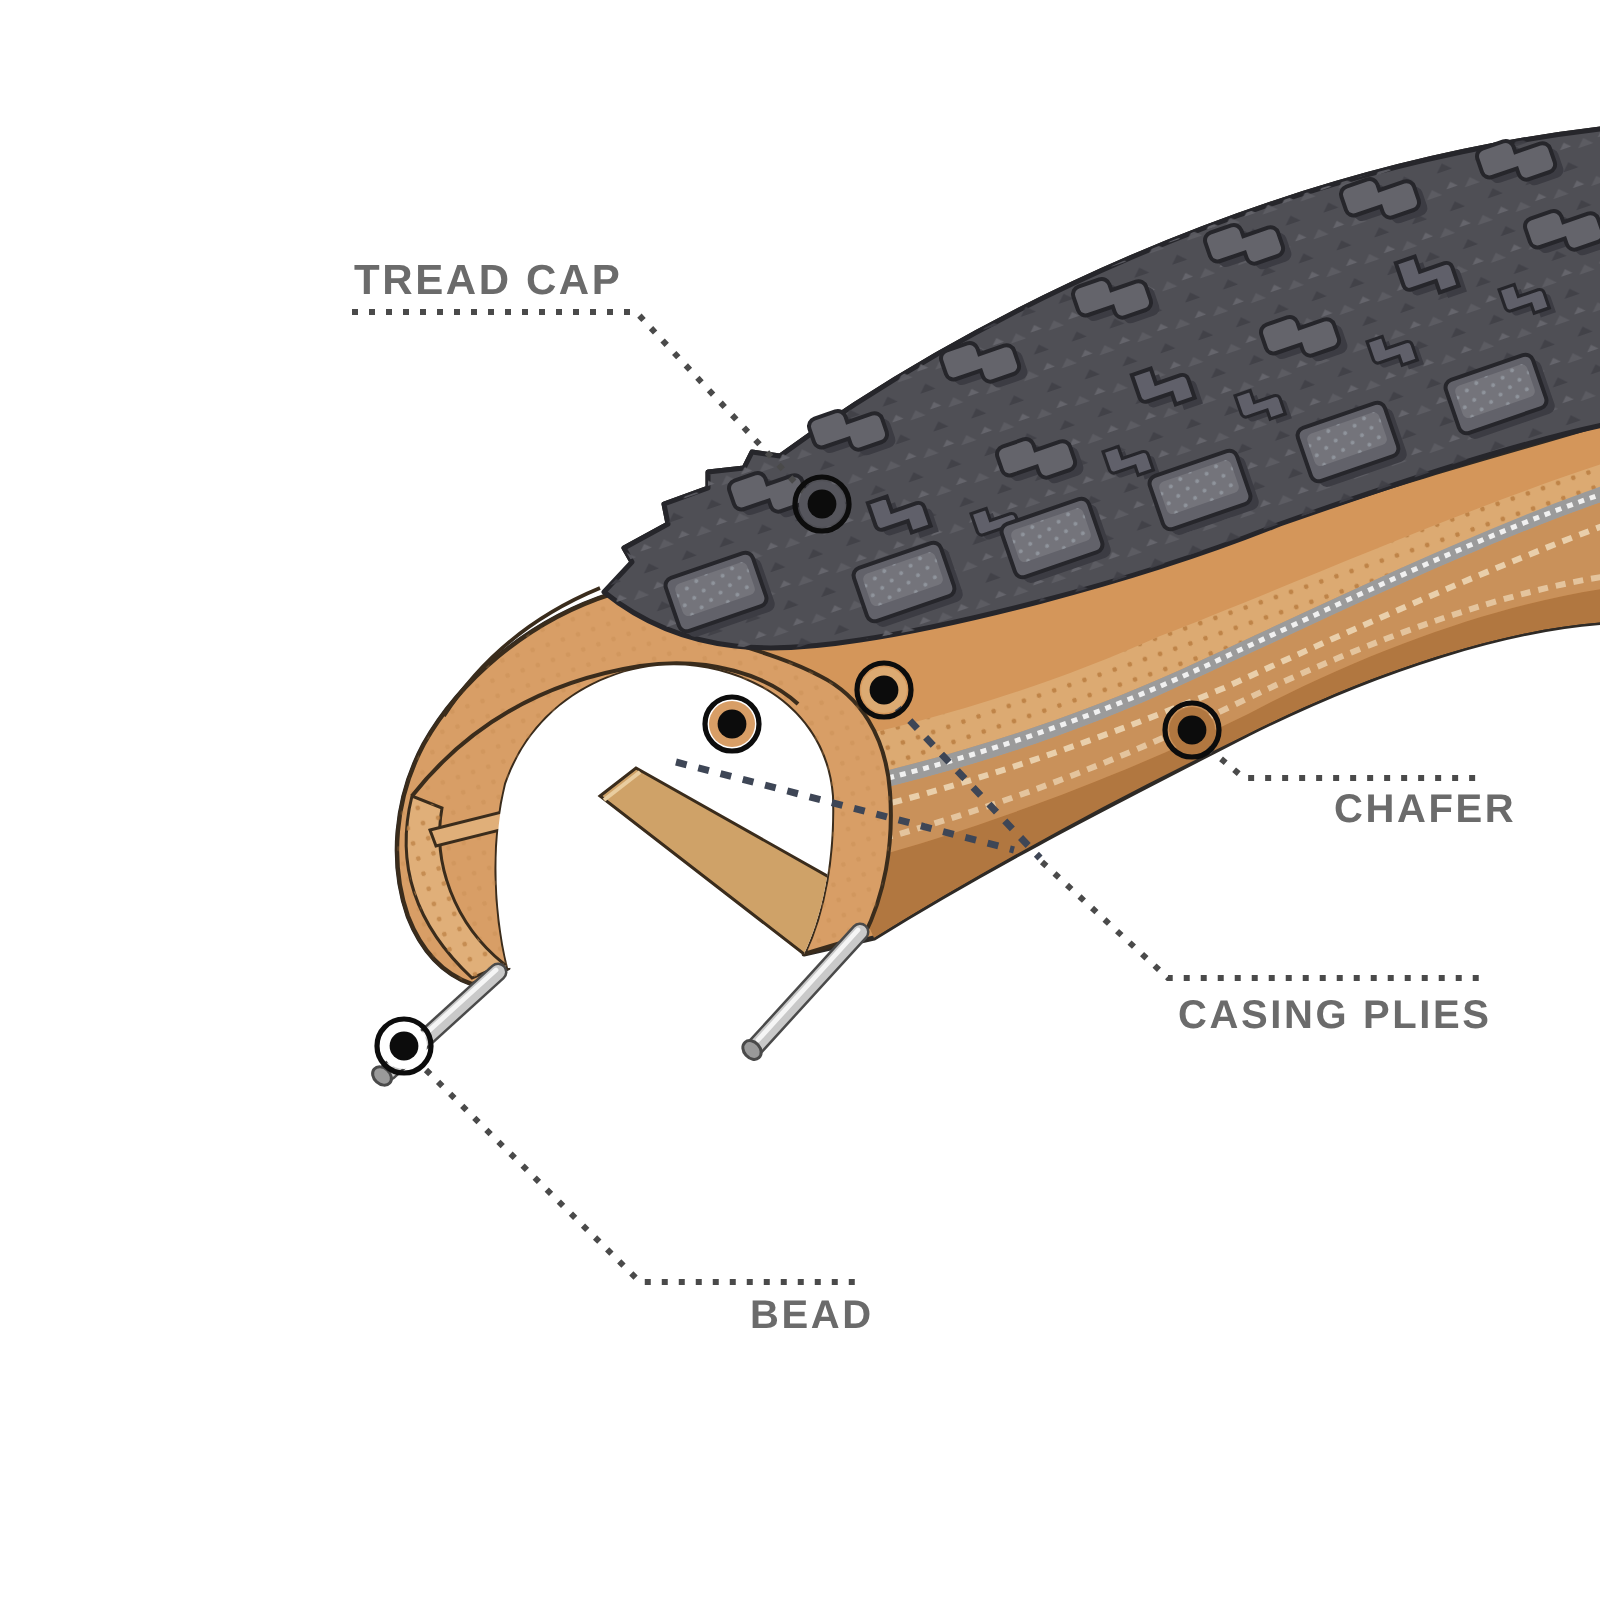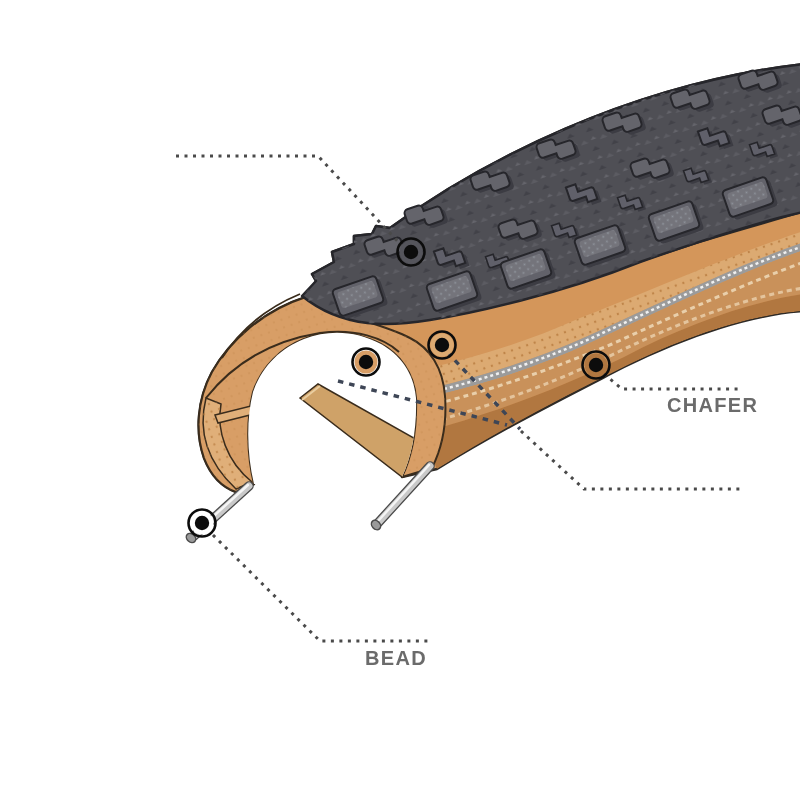--- a/index.html
+++ b/index.html
@@ -194,19 +194,21 @@
     <circle cx="596" cy="365" r="7.2" fill="#0c0c0c"></circle>
     <circle cx="596" cy="365" r="13.5" fill="none" stroke="#0c0c0c" stroke-width="2.6"></circle>
   </g>
   <g>
     <circle cx="202" cy="523" r="11.5" fill="#ffffff"></circle>
     <circle cx="202" cy="523" r="7.2" fill="#0c0c0c"></circle>
     <circle cx="202" cy="523" r="13.5" fill="none" stroke="#0c0c0c" stroke-width="2.6"></circle>
   </g>
 </svg>
 
+<div class="lbl" style="left:177px;top:129px;font-size:21px;">TREAD CAP</div>
 
 <div class="lbl" style="left:648px;top:394px;margin-left:19px;">CHAFER</div>
 
-
-<div class="lbl" style="left:365px;top:647px;">BEAD</div>
+<div class="lbl" style="left:589px;top:497px;">CASING PLIES</div>
+
+<div class="lbl" style="left:375px;top:647px;">BEAD</div>
 
 </div>
 
 </body></html>

